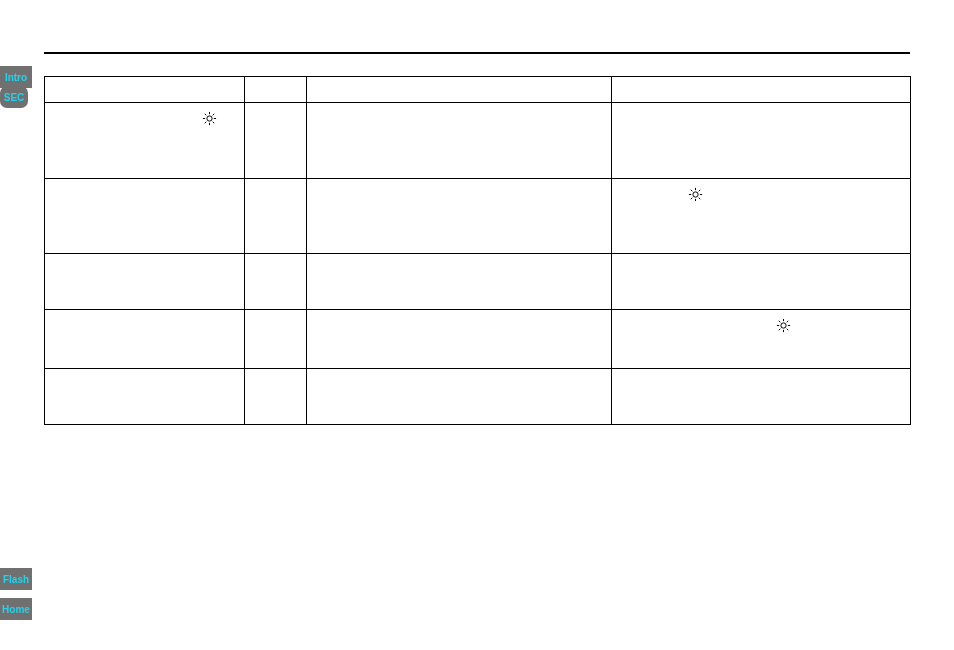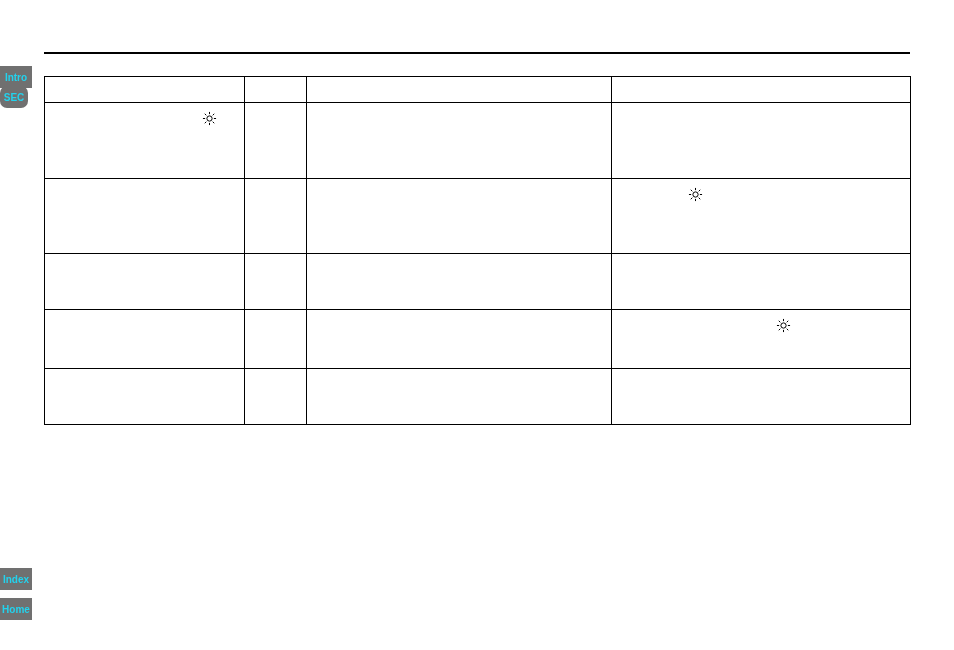--- a/index.html
+++ b/index.html
@@ -45,21 +45,21 @@
 <body>
 <div class="page">
 
   <div class="sidetab intro">
       <span>Intro</span>
     </div>
   <div class="sidetab sec">
       <span>SEC</span>
     </div>
   <div class="sidetab index">
-      <span>Index</span>
+      <span>Flash</span>
     </div>
   <div class="sidetab home">
       <span>Home</span>
     </div>
 
   <div class="content">
     <div class="rule"></div>
 
     <table class="camtable">
       <colgroup>

